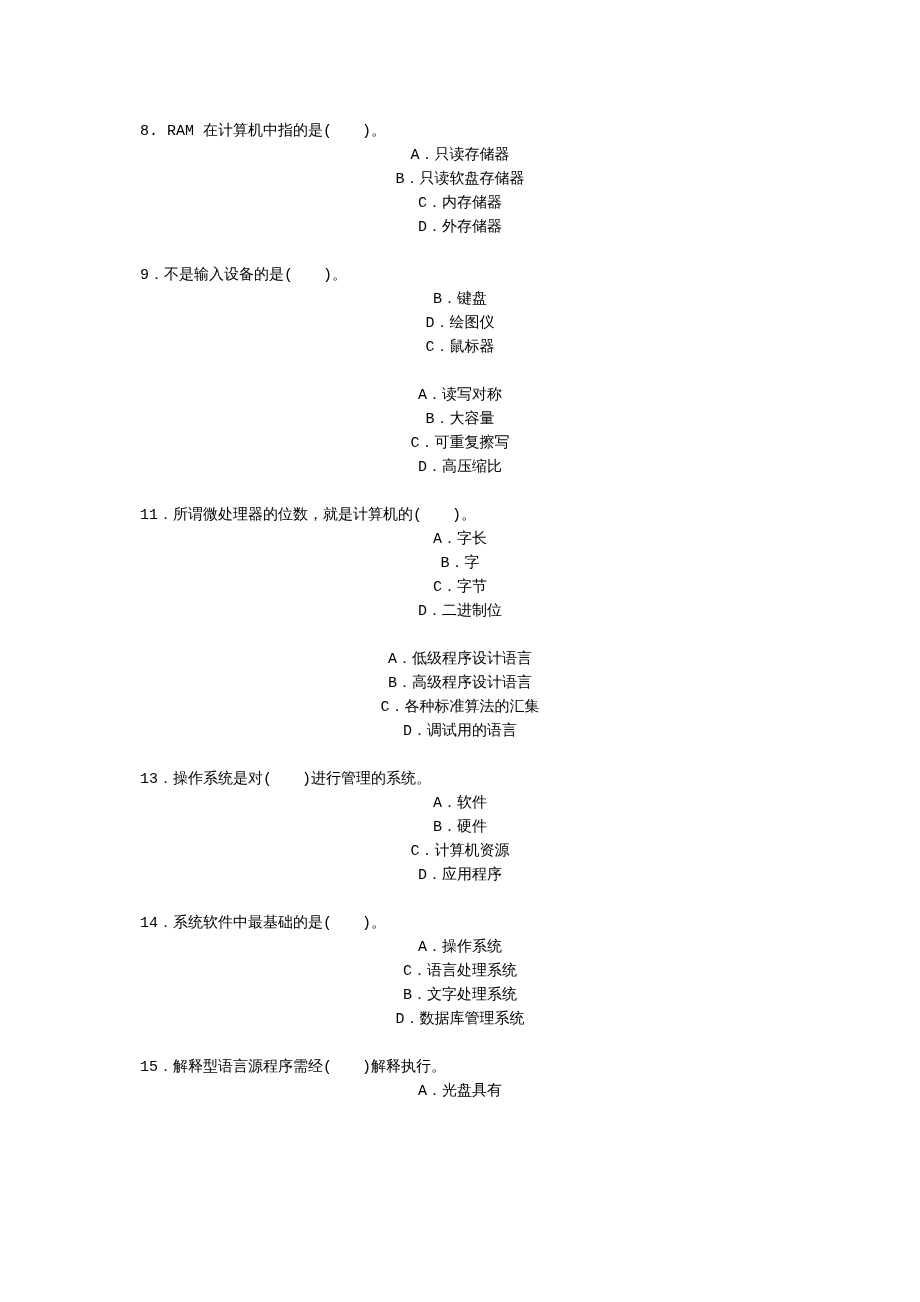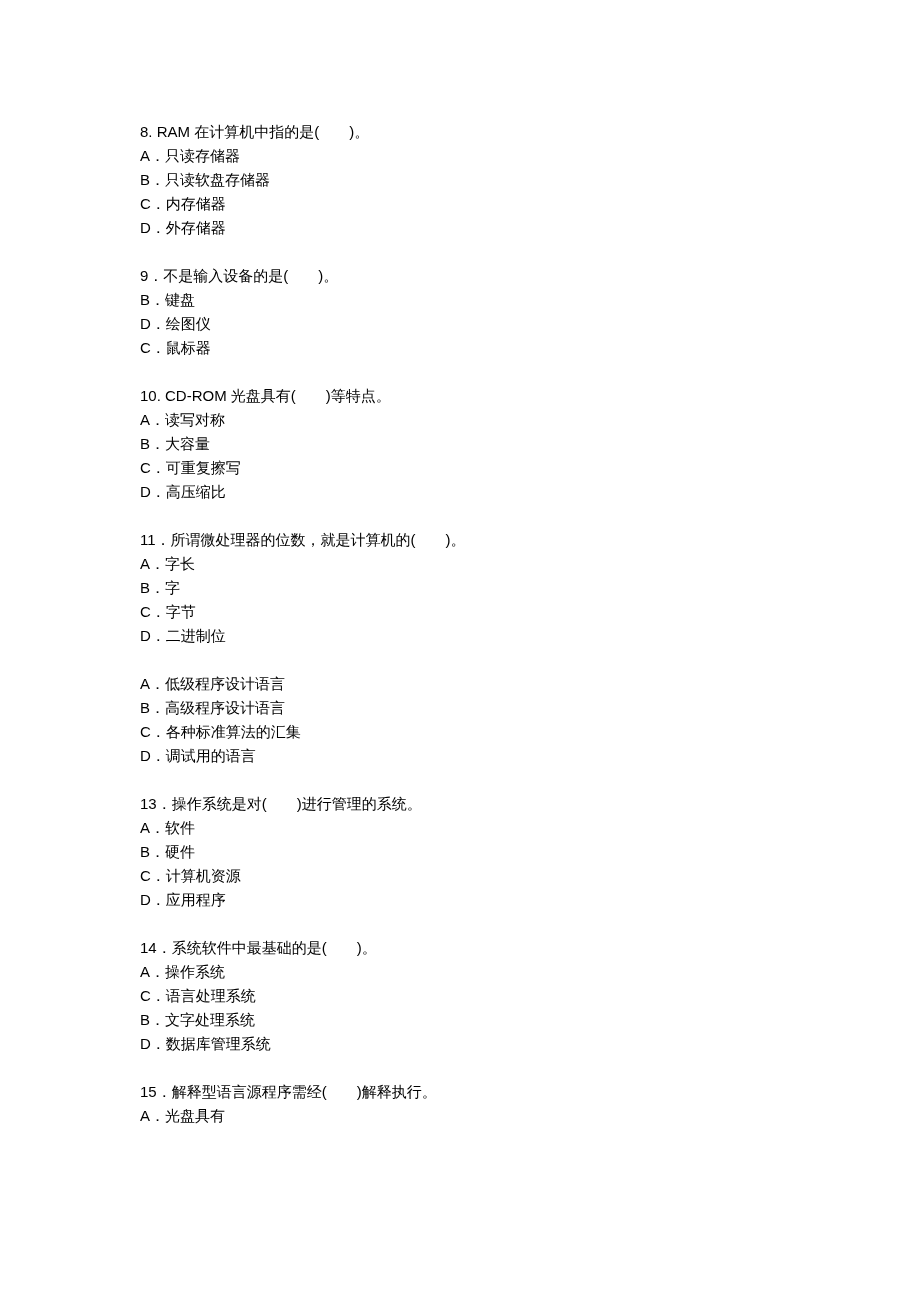--- a/index.html
+++ b/index.html
@@ -12,26 +12,28 @@
       width: 920px;
       min-height: 1302px;
       font-family: "SimSun", "宋体", Arial, sans-serif;
       font-size: 15px;
       color: #000000;
       line-height: 1.6;
       padding: 120px 140px 0 140px;
     }
     .question-block {
       margin-bottom: 24px;
+      font-family: Liberation Mono, monospace;
     }
     .question-stem {
       margin-bottom: 0;
     }
     .option {
       margin-bottom: 0;
+      text-align: center;
     }
   </style>
 </head>
 <body>
 
 <div class="question-block">
   <div class="question-stem">8. RAM 在计算机中指的是(　　)。</div>
   <div class="option">A．只读存储器</div>
   <div class="option">B．只读软盘存储器</div>
   <div class="option">C．内存储器</div>
@@ -39,21 +41,20 @@
 </div>
 
 <div class="question-block">
   <div class="question-stem">9．不是输入设备的是(　　)。</div>
   <div class="option">B．键盘</div>
   <div class="option">D．绘图仪</div>
   <div class="option">C．鼠标器</div>
 </div>
 
 <div class="question-block">
-  <div class="question-stem">10. CD-ROM 光盘具有(　　)等特点。</div>
   <div class="option">A．读写对称</div>
   <div class="option">B．大容量</div>
   <div class="option">C．可重复擦写</div>
   <div class="option">D．高压缩比</div>
 </div>
 
 <div class="question-block">
   <div class="question-stem">11．所谓微处理器的位数，就是计算机的(　　)。</div>
   <div class="option">A．字长</div>
   <div class="option">B．字</div>

